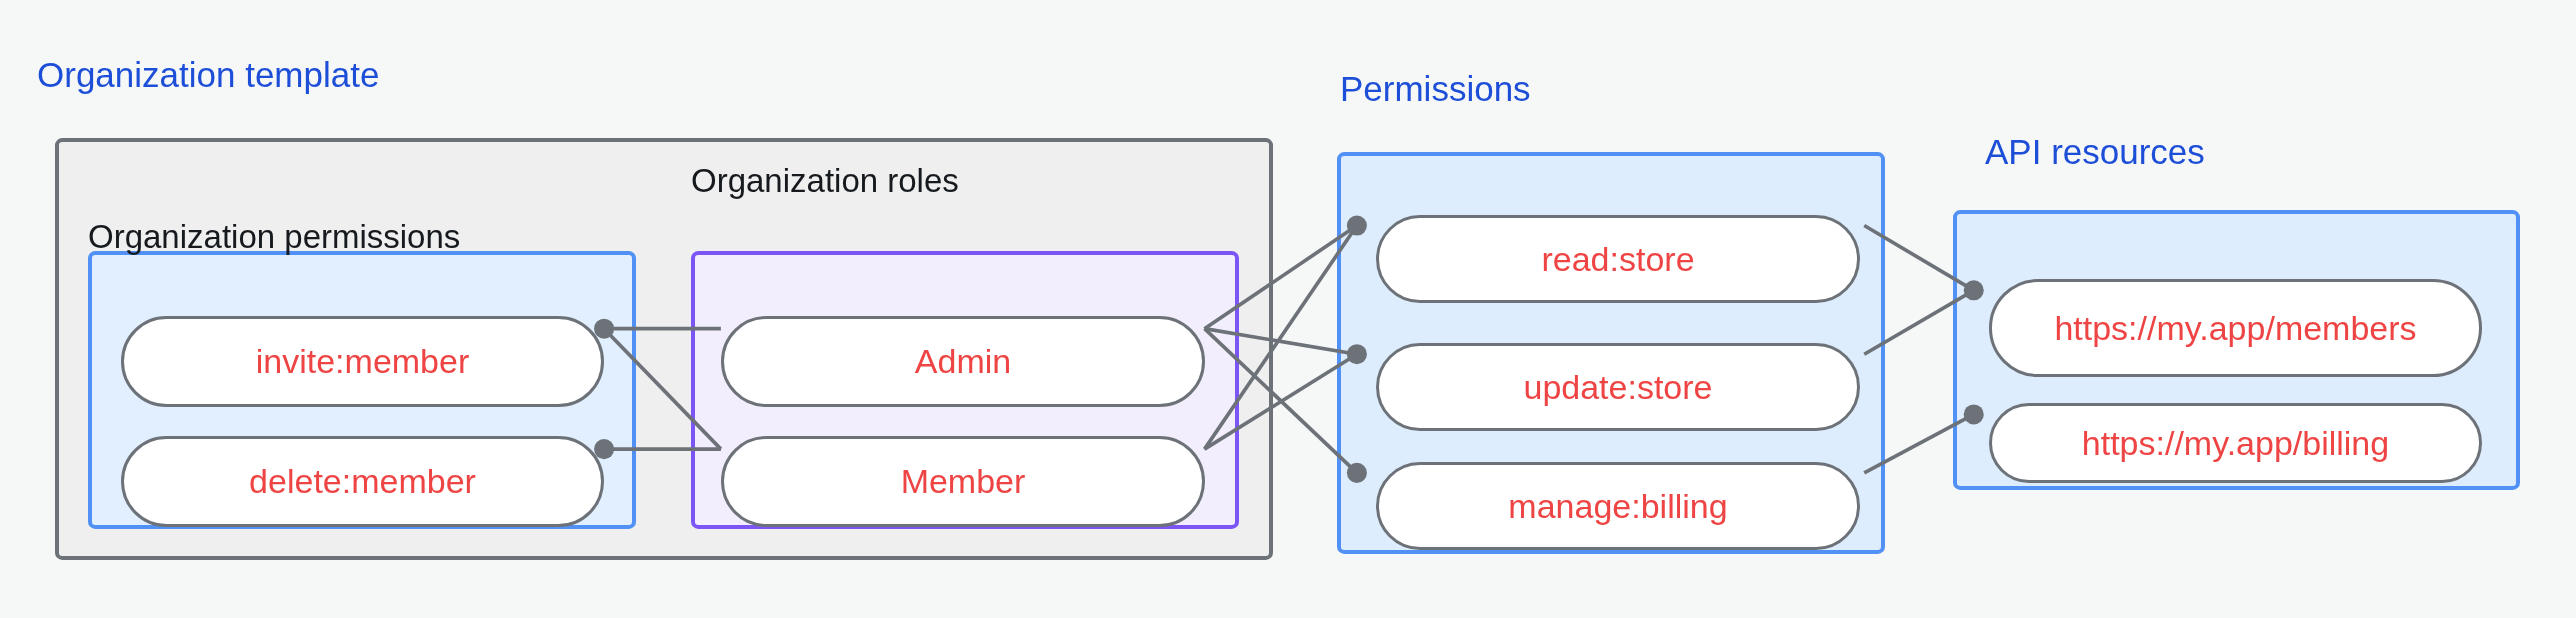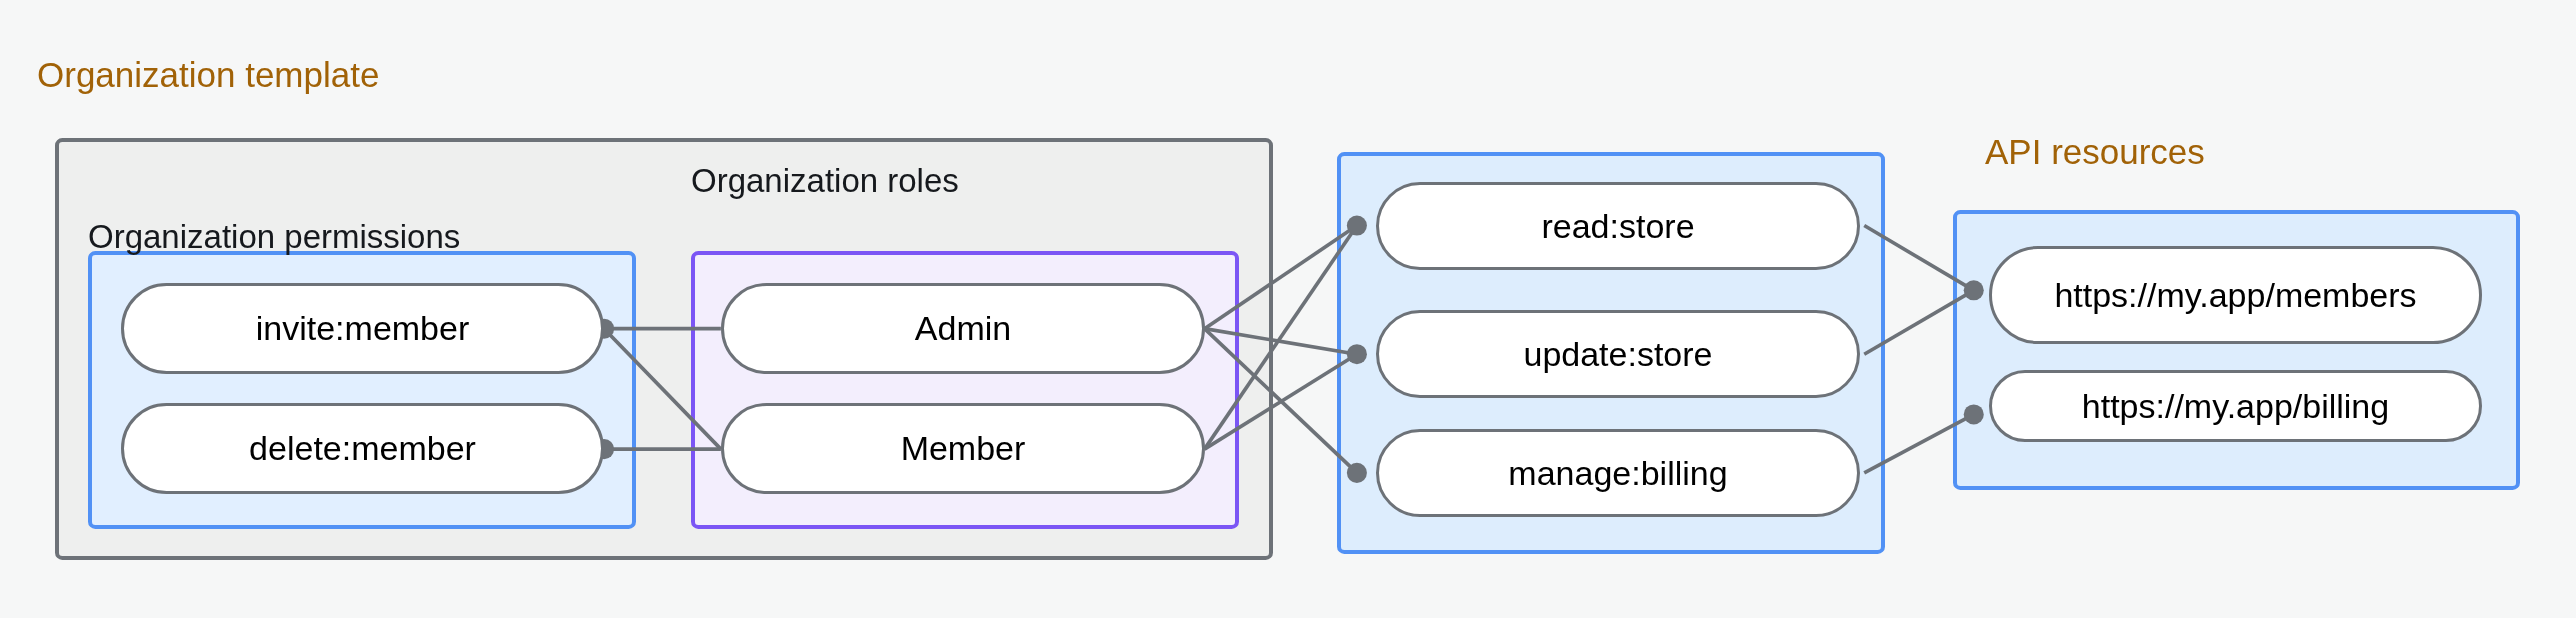--- a/index.html
+++ b/index.html
@@ -26,21 +26,21 @@
     width: 2576px; height: 619px;
     pointer-events: none;
     z-index: 1;
   }
 
   
   .group-title {
     position: absolute;
     font-size: 35px;
     line-height: 1;
-    color: #a16207;
+    color: #1d4ed8;
     white-space: nowrap;
     z-index: 4;
   }
 
   .outer-box {
     position: absolute;
     box-sizing: border-box;
     background: #eeefee;
     border: 4.6px solid #6d7278;
     border-radius: 7.3px;
@@ -84,23 +84,24 @@
   .node {
     position: absolute;
     box-sizing: border-box;
     background: #ffffff;
     border: 3.7px solid #6d7278;
     border-radius: 912px;
     display: flex;
     align-items: center;
     justify-content: center;
     font-size: 34px;
-    color: #000000;
+    color: #ef4444;
     white-space: nowrap;
     z-index: 3;
+    margin-top: 33px;
   }
 </style>
 </head>
 <body>
 
 <div id="canvas">
 
   <svg id="edges" viewBox="0 0 2823 678" width="2576" height="619" xmlns="http://www.w3.org/2000/svg">
     <g fill="none" stroke="#6d7278" stroke-width="4">
 
@@ -154,31 +155,32 @@
   <div class="node" style="left:121px; top:283px; width:483px; height:91px;">invite:member</div>
 
   <div class="sub-title" style="left:691px; top:164px;">Organization roles</div>
 
   <div class="inner-box purple" style="left:691px; top:251px; width:548px; height:278px;"></div>
 
   <div class="node" style="left:721px; top:283px; width:484px; height:91px;">Admin</div>
 
   <div class="node" style="left:721px; top:403px; width:484px; height:91px;">Member</div>
 
+  <div class="group-title" style="left:1340px; top:71px;">Permissions</div>
 
   <div class="panel-box" style="left:1337px; top:152px; width:548px; height:402px;"></div>
 
   <div class="node" style="left:1376px; top:182px; width:484px; height:88px;">read:store</div>
 
   <div class="node" style="left:1376px; top:429px; width:484px; height:88px;">manage:billing</div>
 
   <div class="node" style="left:1376px; top:310px; width:484px; height:88px;">update:store</div>
 
   <div class="group-title" style="left:1953px; top:134px;margin-left:32px;">API resources</div>
 
   <div class="panel-box" style="left:1953px; top:210px; width:567px; height:280px;"></div>
 
   <div class="node" style="left:1989px; top:246px; width:493px; height:98px;">https://my.app/members</div>
 
-  <div class="node" style="left:1989px; top:370px; width:493px; height:72px;">https://my.app/billing</div>
+  <div class="node" style="left:1989px; top:370px; width:493px; height:80px;">https://my.app/billing</div>
 
 </div>
 
 
 </body></html>

